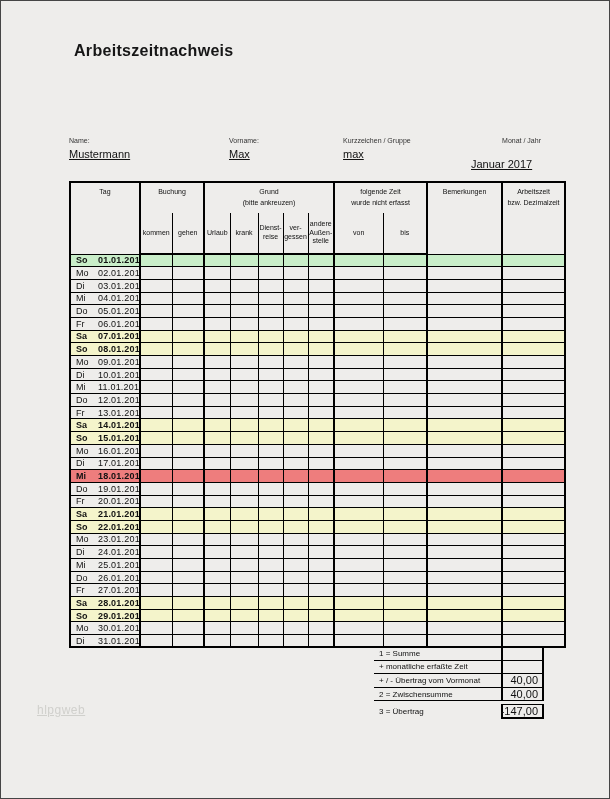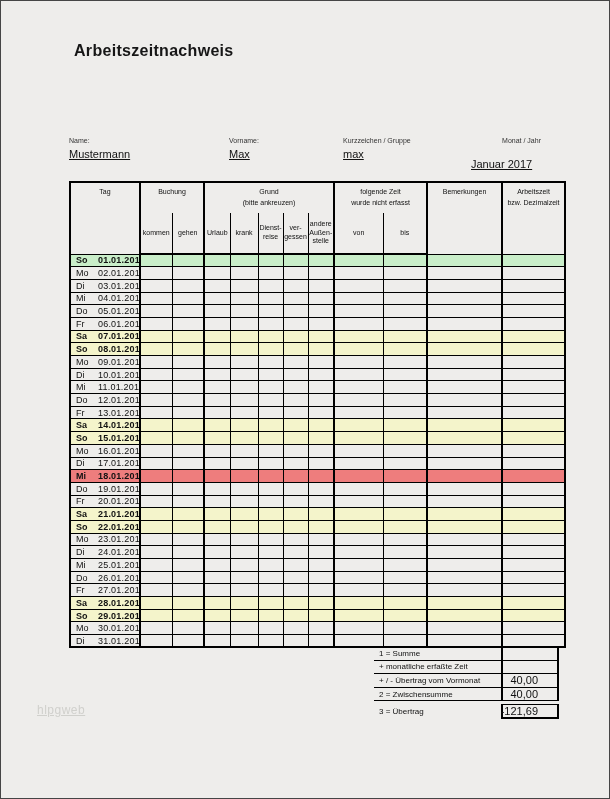--- a/index.html
+++ b/index.html
@@ -39,21 +39,21 @@
   .sheet td.tag .date{letter-spacing:.2px;}
   .sheet tbody tr.holiday{background:var(--holiday,#c9eec9); font-weight:bold;}
   .sheet tbody tr.weekend{background:var(--weekend,#f4f4cb); font-weight:bold;}
   .sheet tbody tr.special{background:var(--special,#ee7d7d); font-weight:bold;}
 
   
   .summary{position:absolute; left:373px; top:646px; width:190px;}
   .srow{display:flex; height:13.6px;}
   .slabel{width:127px; box-sizing:border-box; font-size:8px; padding-left:5px;
     display:flex; align-items:center; border-bottom:1px solid var(--grid,#000); white-space:nowrap;}
-  .svalue{width:58px; box-sizing:border-box; font-size:11px; padding-right:19px;
+  .svalue{width:43px; box-sizing:border-box; font-size:11px; padding-right:4px;
     display:flex; align-items:center; justify-content:flex-end;
     border-left:2px solid var(--grid,#000); border-right:2px solid var(--grid,#000);
     border-bottom:1px solid var(--grid,#000); white-space:nowrap;}
   .srow.first .slabel,.srow.first .svalue{border-top:1px solid var(--grid,#000);}
   .srow.final{margin-top:3px; height:15px;}
   .srow.final .slabel{border-bottom:none;}
   .srow.final .svalue{border:2px solid var(--grid,#000); border-top-width:1px;}
 
   .watermark{position:absolute; left:36px; top:702px; font-size:12px; letter-spacing:.5px;
     color:#c9c9c5; opacity:.8; filter:blur(.7px); user-select:none;text-decoration:underline;}
@@ -575,18 +575,18 @@
       <div class="srow">
         <div class="slabel">+ / - Übertrag vom Vormonat</div>
         <div class="svalue">40,00</div>
       </div>
       <div class="srow">
         <div class="slabel">2 = Zwischensumme</div>
         <div class="svalue">40,00</div>
       </div>
       <div class="srow final">
         <div class="slabel">3 = Übertrag</div>
-        <div class="svalue">-121,69</div>
+        <div class="svalue">-147,00</div>
       </div>
     </div>
 
   <div class="watermark">hlpgweb</div>
 </div>
 
 </body></html>

